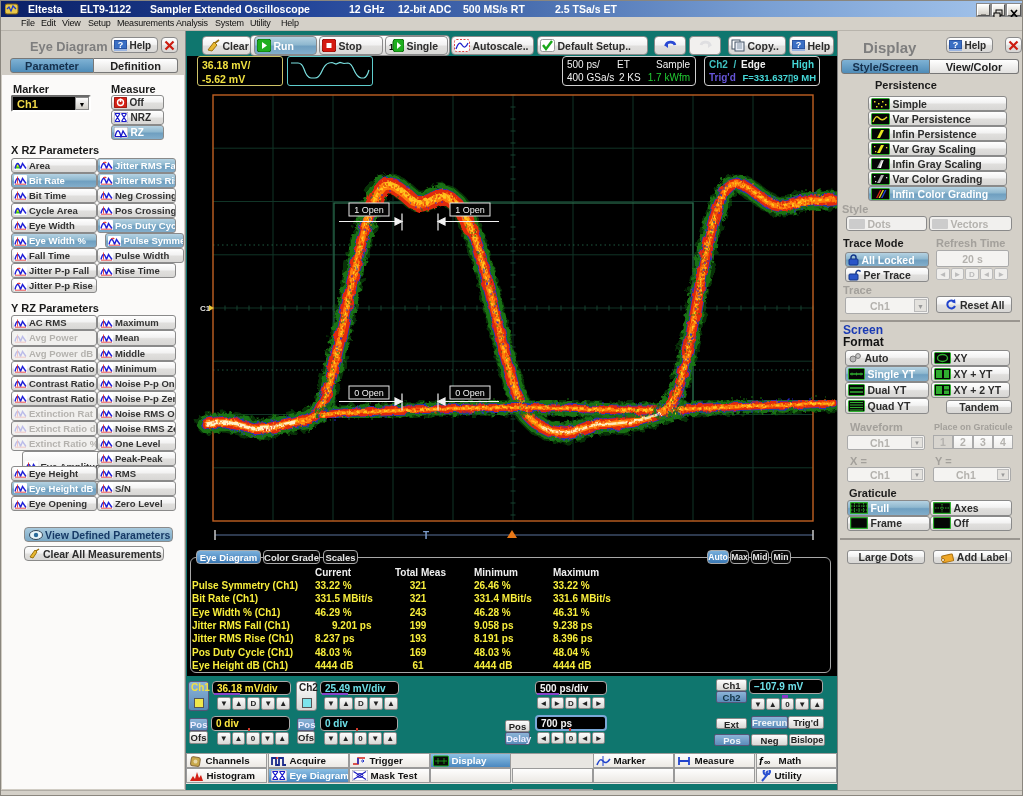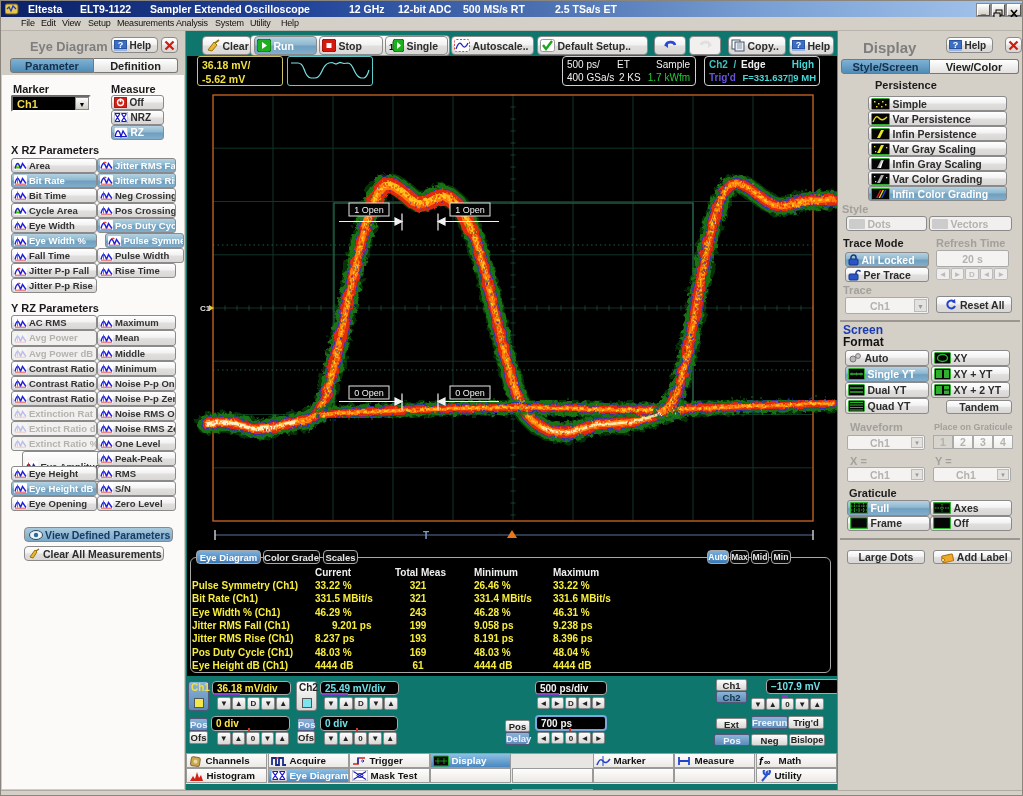--- a/index.html
+++ b/index.html
@@ -724,21 +724,21 @@
     <div class="ab" style="left:383px;top:697px;width:2px;height:3px;background:#d03a2a;"></div>
     <div class="spin" style="left:351px;top:701px;width:69px;height:12px;">
       <span>◄</span>
       <span>►</span>
       <span>0</span>
       <span>◄</span>
       <span>►</span>
     </div>
     <div class="ab b" style="left:530px;top:648px;width:31px;height:12px;background:linear-gradient(#fdfdfd,#d8d7d5);border:1px solid #888;border-radius:2px;font-size:9.5px;color:#222;text-align:center;">Ch1</div>
     <div class="ab b" style="left:530px;top:660px;width:31px;height:12px;background:linear-gradient(#8cb4d8,#5b8cba);border:1px solid #557;border-radius:2px;font-size:9.5px;color:#134;text-align:center;">Ch2</div>
-    <div class="disp" style="left:580px;top:648px;width:74px;height:15px;color:#6ee0e8;">−107.9 mV</div>
+    <div class="disp" style="left:563px;top:648px;width:74px;height:15px;color:#6ee0e8;">−107.9 mV</div>
     <div class="ab" style="left:596px;top:664px;width:6px;height:2.5px;background:#8a34c8;"></div>
     <div class="spin" style="left:565px;top:667px;width:74px;height:12px;">
       <span>▼</span>
       <span>▲</span>
       <span>0</span>
       <span>▼</span>
       <span>▲</span>
     </div>
     <div class="ab b" style="left:530px;top:687px;width:31px;height:11px;background:linear-gradient(#fdfdfd,#d8d7d5);border:1px solid #888;border-radius:2px;font-size:9.5px;color:#222;text-align:center;">Ext</div>
     <div class="ab b" style="left:565px;top:685px;width:37px;height:13px;background:linear-gradient(#8cb4d8,#5b8cba);border:1px solid #557;border-radius:2px;font-size:9.5px;color:#f0f4f8;text-align:center;line-height:12px;">Freerun</div>

